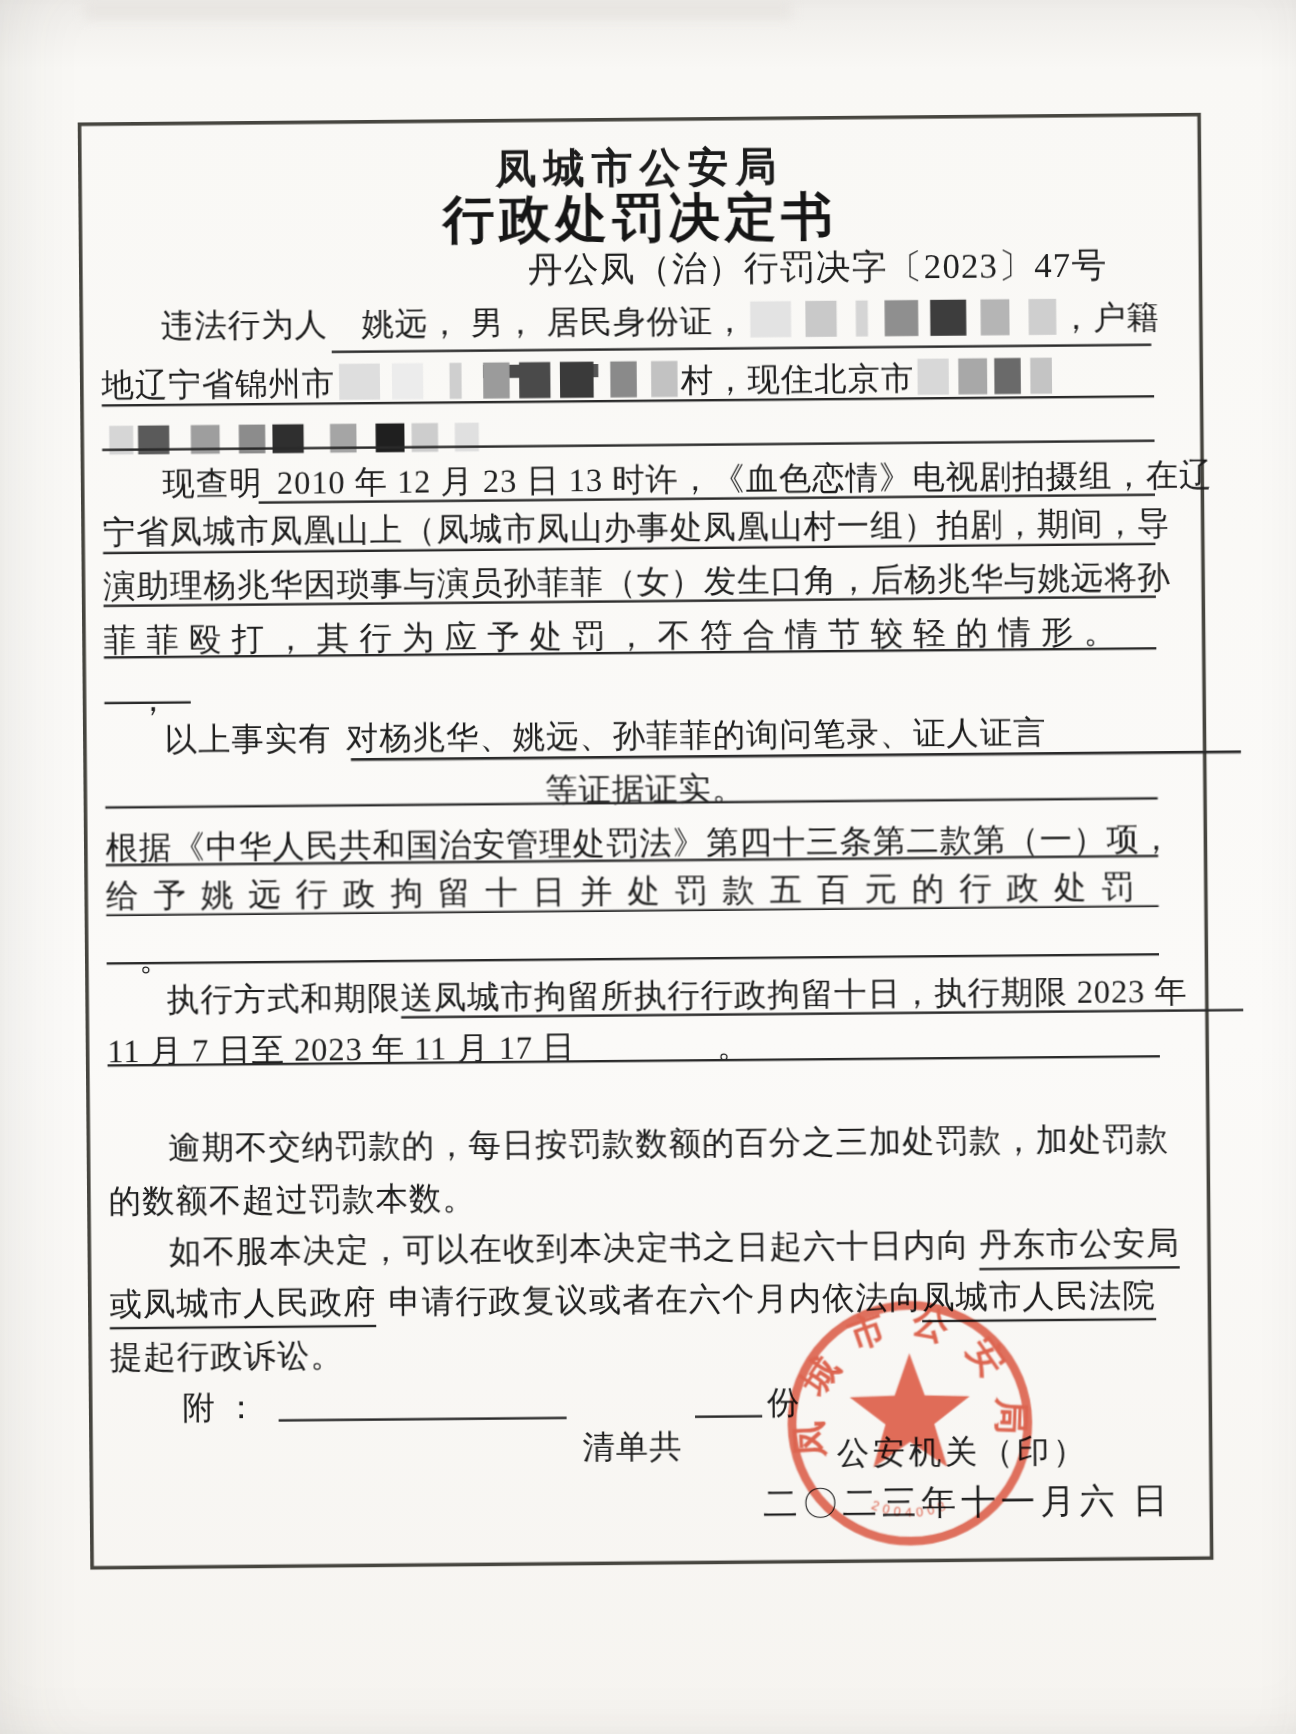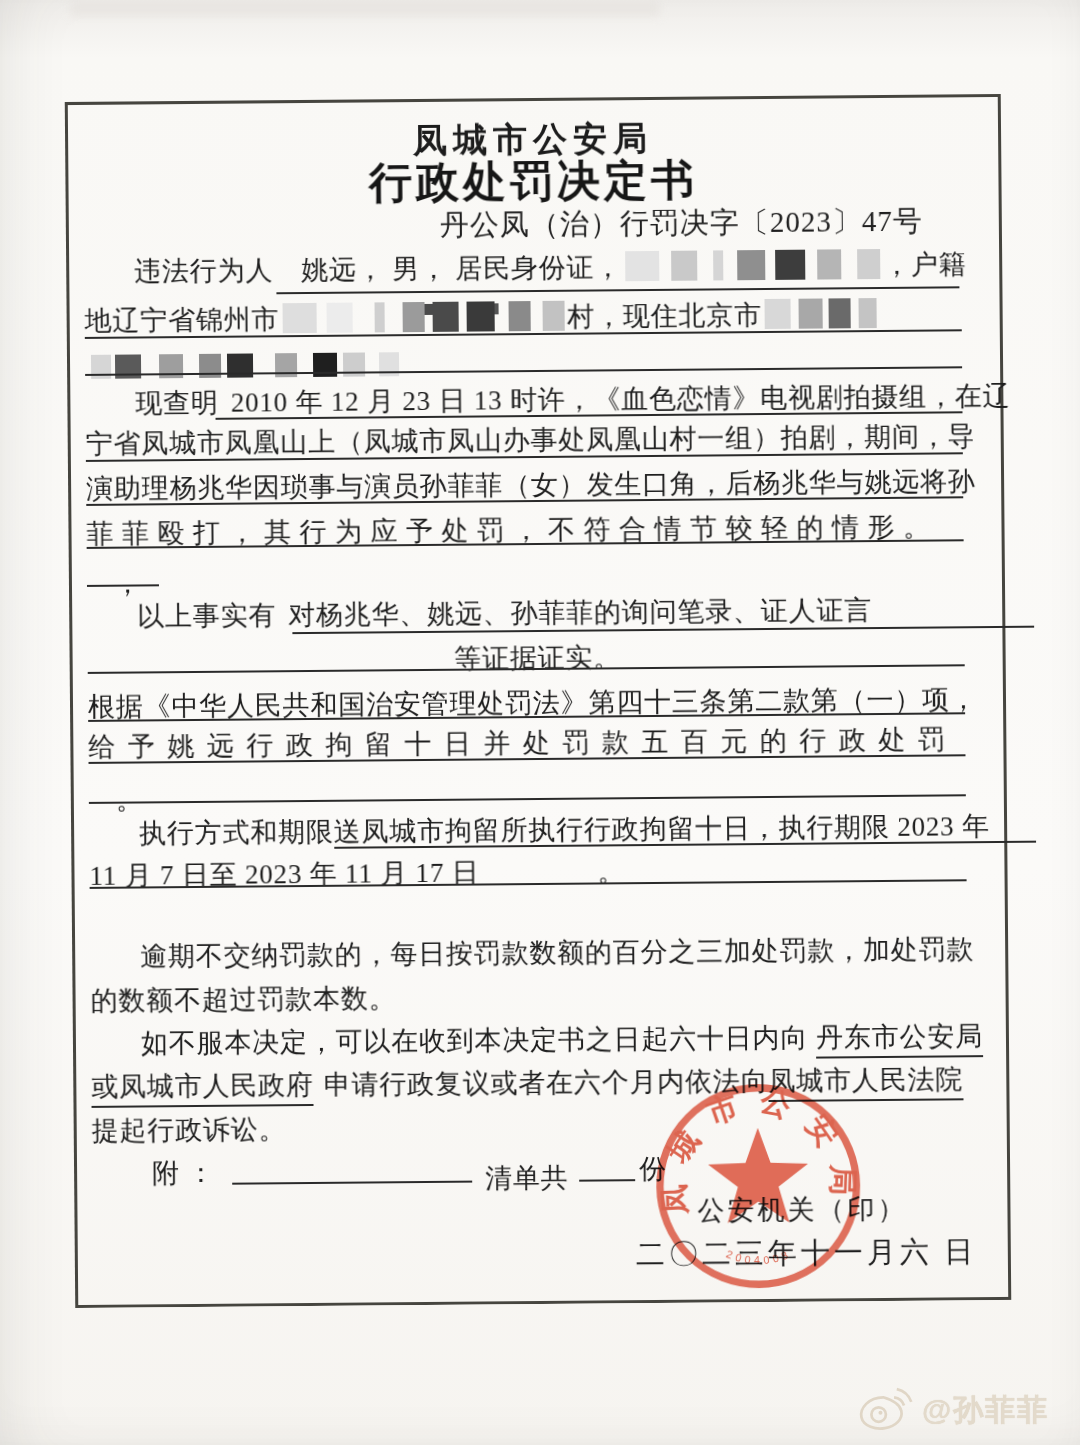--- a/index.html
+++ b/index.html
@@ -180,21 +180,21 @@
     <div class="abs bl" style="left:65px;top:922px">
       <span>如不服本决定，可以在收到本决定书之日起六十日内向</span><span class="u" style="margin-left:8px">丹东市公安局</span>
     </div>
     <div class="abs bl" style="left:15px;top:965px">
       <span class="u">或凤城市人民政府</span><span style="margin-left:10px">申请行政复议或者在六个月内依法向</span><span class="u">凤城市人民法院</span>
     </div>
     <div class="abs bl" style="left:15px;top:1009px">提起行政诉讼。</div>
 
     <div class="abs bl" style="left:75px;top:1052px">附 ：</div>
     <div class="rule" style="left:155px;top:1079px;width:240px"></div>
-    <div class="abs bl" style="left:408px;top:1060px">清单共</div>
+    <div class="abs bl" style="left:408px;top:1088px">清单共</div>
     <div class="rule" style="left:502px;top:1079px;width:56px"></div>
     <div class="abs bl" style="left:562px;top:1052px">份</div>
 
     <div class="abs bl" style="left:620px;top:1094px;letter-spacing:3px">公安机关（印）</div>
     <div class="abs bl" style="left:558px;top:1137px;letter-spacing:4px;font-size:29px">二〇二三年十一月六 日</div>
 
     <svg class="seal" viewBox="0 0 220 220">
       <defs>
         <path id="arcTop" d="M 38.6 136 A 76 76 0 1 1 181.4 136" fill="none"></path>
         <path id="arcBottom" d="M 50 163 A 80 80 0 0 0 170 163" fill="none"></path>
@@ -203,25 +203,13 @@
       <polygon points="110,50 122.9,86.2 161.4,87.3 130.9,110.8 141.7,147.7 110,126 78.3,147.7 89.1,110.8 58.6,87.3 97.1,86.2" fill="#da4f38" opacity="0.95"></polygon>
       <text font-size="31" fill="#d84f38" letter-spacing="18" font-family="Liberation Sans, DejaVu Sans, sans-serif" font-weight="700">
         <textPath href="#arcTop" startOffset="50%" text-anchor="middle">凤城市公安局</textPath>
       </text>
       <text font-size="11" fill="#d84f38" letter-spacing="4" font-family="Liberation Sans, DejaVu Sans, sans-serif">
         <textPath href="#arcBottom" startOffset="50%" text-anchor="middle">2004008</textPath>
       </text>
     </svg>
   </div>
 
-  <div class="wm">
-    <svg width="58" height="52" viewBox="0 0 64 56">
-      <g fill="none" stroke="#e0d6c6" stroke-width="3">
-        <path d="M30 14 C14 14 4 26 6 36 C8 46 22 50 32 48 C44 46 52 38 50 29 C48.5 22 40 17 30 14 Z"></path>
-        <circle cx="25" cy="33" r="8"></circle>
-        <circle cx="27" cy="31" r="2.2" fill="#e0d6c6" stroke="none"></circle>
-        <path d="M42 14 a13 13 0 0 1 11 9"></path>
-        <path d="M45 5 a22 22 0 0 1 16 14"></path>
-      </g>
-    </svg>
-    <span>@孙菲菲</span>
-  </div>
 </div>
 
 </body></html>

